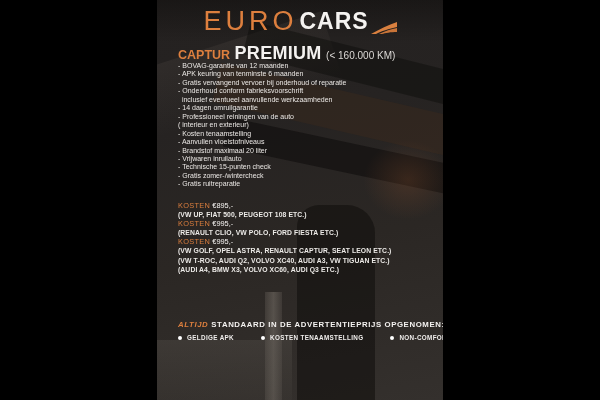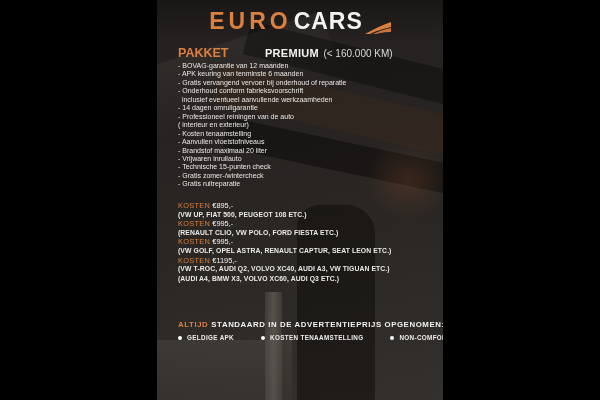--- a/index.html
+++ b/index.html
@@ -30,46 +30,46 @@
   .bg-person { left:140px; top:205px; width:78px; height:195px;
     background: rgba(14,12,11,.55); border-radius: 22px 28px 0 0; }
   .bg-pillar { left:108px; top:292px; width:17px; height:108px;
     background: linear-gradient(90deg, rgba(120,112,104,.25), rgba(152,144,134,.38), rgba(110,102,96,.25)); }
   .bg-floor { left:0; top:340px; width:135px; height:60px;
     background: linear-gradient(180deg, rgba(95,90,84,.30), rgba(70,66,61,.20)); }
 
   
   .logo { position:absolute; top:7px; left:0; right:0; height:28px;
     display:flex; justify-content:center; align-items:center; }
-  .logo-euro { color: var(--accent,#dd7f3e); font-size:23px; letter-spacing:4px; font-weight:700; }
+  .logo-euro { color: var(--accent,#dd7f3e); font-size:27px; letter-spacing:4px; font-weight:400; }
   .logo-cars { color:#f5f3f1; font-size:23px; font-weight:700; letter-spacing:1px; margin-left:2px; }
   .logo-swoosh { margin-left:2px; margin-top:10px; }
 
   
   .pkg-title { position:absolute; left:21px; top:43px; white-space:nowrap; }
   .pkg-title .t1 { color: var(--accent,#dd7f3e); font-weight:700; font-size:12.5px; }
-  .pkg-title .t2 { color:#f4f2f0; font-weight:700; font-size:11px; letter-spacing:.3px;margin-left:32px; }
+  .pkg-title .t2 { color:#f4f2f0; font-weight:700; font-size:18px; letter-spacing:.3px; }
   .pkg-title .t3 { color:#dcd9d6; font-size:10px; }
 
   
   .features { position:absolute; left:21px; top:62px; }
   .feature-line { font-size:7px; line-height:8.45px; color:#eae7e4; white-space:pre; }
 
   
   .tiers { position:absolute; left:21px; top:202px; }
   .tier { margin-bottom:1px; }
   .tier-head { font-size:7.4px; font-weight:400; line-height:8.6px; }
   .tier-head .kosten { color: var(--accent,#dd7f3e); letter-spacing:.3px; }
   .tier-head .price { color:#f6f4f2; }
   .tier .models { font-size:6.8px; font-weight:700; line-height:8.6px; color:#eceae7; letter-spacing:.1px; white-space:nowrap; }
 
   
   .footer { position:absolute; left:21px; right:16px; top:320px; }
   .footer-heading { font-size:7.8px; font-weight:700; letter-spacing:.6px; color:#f4f2f0; white-space:nowrap; }
-  .footer-heading .first { color: var(--accent,#dd7f3e); margin-right:3px; }
+  .footer-heading .first { color: var(--accent,#dd7f3e); margin-right:3px;font-style:italic; }
   .footer-items { display:flex; margin-top:5px; align-items:center; }
   .footer-item { display:flex; align-items:center; margin-right:27px;
     font-size:6.3px; font-weight:700; letter-spacing:.35px; color:#f0eeec; white-space:nowrap; }
   .footer-item .dot { width:4px; height:4px; border-radius:50%; background:#fff;
     display:inline-block; margin-right:5px; flex:0 0 auto; }
 </style>
 </head>
 <body>
 
 <div class="canvas">
@@ -90,21 +90,21 @@
     <header class="logo">
       <span class="logo-euro">EURO</span>
         <span class="logo-cars">CARS</span>
       <svg class="logo-swoosh" width="26" height="15" viewBox="0 0 26 15" aria-hidden="true">
         <path d="M0 15 C9 10, 17 6, 26 3 L26 8 C18 10, 10 12, 5 15 Z" fill="#d9803f"></path>
         <path d="M8 15 C14 12, 20 10, 26 9 L26 13 C20 13, 14 14, 11 15 Z" fill="#c97438"></path>
       </svg>
     </header>
 
     <div class="pkg-title">
-      <span class="t1">PAKKET</span>
+      <span class="t1">CAPTUR</span>
       <span class="t2">PREMIUM</span>
       <span class="t3">(&lt; 160.000 KM)</span>
     </div>
 
     <div class="features">
 
         <div class="feature-line">- BOVAG-garantie van 12 maanden</div>
 
         <div class="feature-line">- APK keuring van tenminste 6 maanden</div>
 
@@ -155,24 +155,20 @@
 
         <div class="tier">
           <div class="tier-head">
             <span class="kosten">KOSTEN</span>
             <span class="price">€995,-</span>
           </div>
           <div class="models">(VW GOLF, OPEL ASTRA, RENAULT CAPTUR, SEAT LEON ETC.)</div>
         </div>
 
         <div class="tier">
-          <div class="tier-head">
-            <span class="kosten">KOSTEN</span>
-            <span class="price">€1195,-</span>
-          </div>
           <div class="models">(VW T-ROC, AUDI Q2, VOLVO XC40, AUDI A3, VW TIGUAN ETC.)</div>
         </div>
 
         <div class="tier">
           <div class="models">(AUDI A4, BMW X3, VOLVO XC60, AUDI Q3 ETC.)</div>
         </div>
       </div>
 
     <div class="footer">
       <div class="footer-heading">

